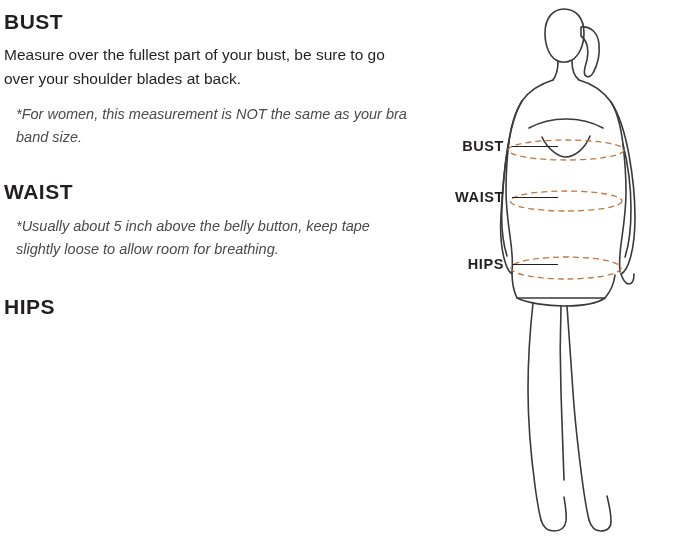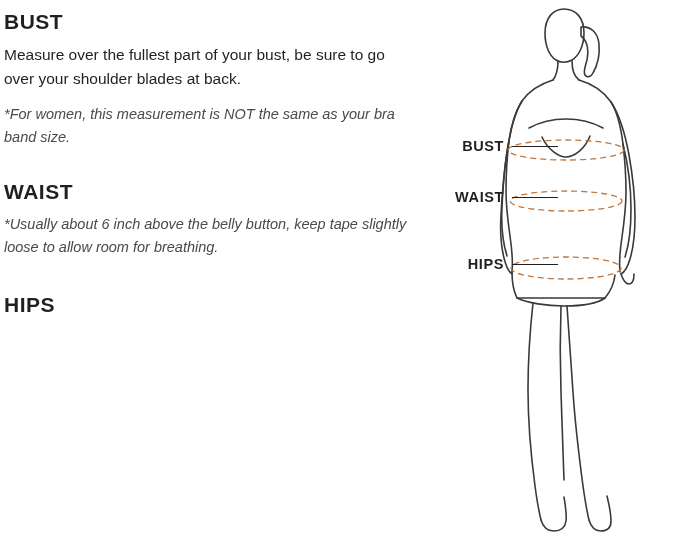--- a/index.html
+++ b/index.html
@@ -44,21 +44,21 @@
     line-height: 1.55;
     color: #231f20;
     margin: 0 12px 12px 0;
     max-width: 425px;
   }
   .section-note {
     font-size: 14.5px;
     font-style: italic;
     line-height: 1.6;
     color: #4a4a4a;
-    margin: 0;
+    margin: 12px;
     max-width: 420px;
   }
   #section-waist { margin-top: 30px; }
   #section-hips { margin-top: 34px; }
 
   .figure-area {
     position: absolute;
     right: 0;
     top: 0;
     width: 270px;
@@ -106,21 +106,21 @@
   <div class="text-column">
 
     <div class="section" id="section-bust">
       <h2 class="section-title">BUST</h2>
       <p class="section-body">Measure over the fullest part of your bust, be sure to go over your shoulder blades at back.</p>
       <p class="section-note">*For women, this measurement is NOT the same as your bra band size.</p>
     </div>
 
     <div class="section" id="section-waist">
       <h2 class="section-title">WAIST</h2>
-      <p class="section-note">*Usually about 6 inch above the belly button, keep tape slightly loose to allow room for breathing.</p>
+      <p class="section-note">*Usually about 5 inch above the belly button, keep tape slightly loose to allow room for breathing.</p>
     </div>
 
     <div class="section" id="section-hips">
       <h2 class="section-title">HIPS</h2>
     </div>
 
   </div>
 
   <div class="figure-area">
 

